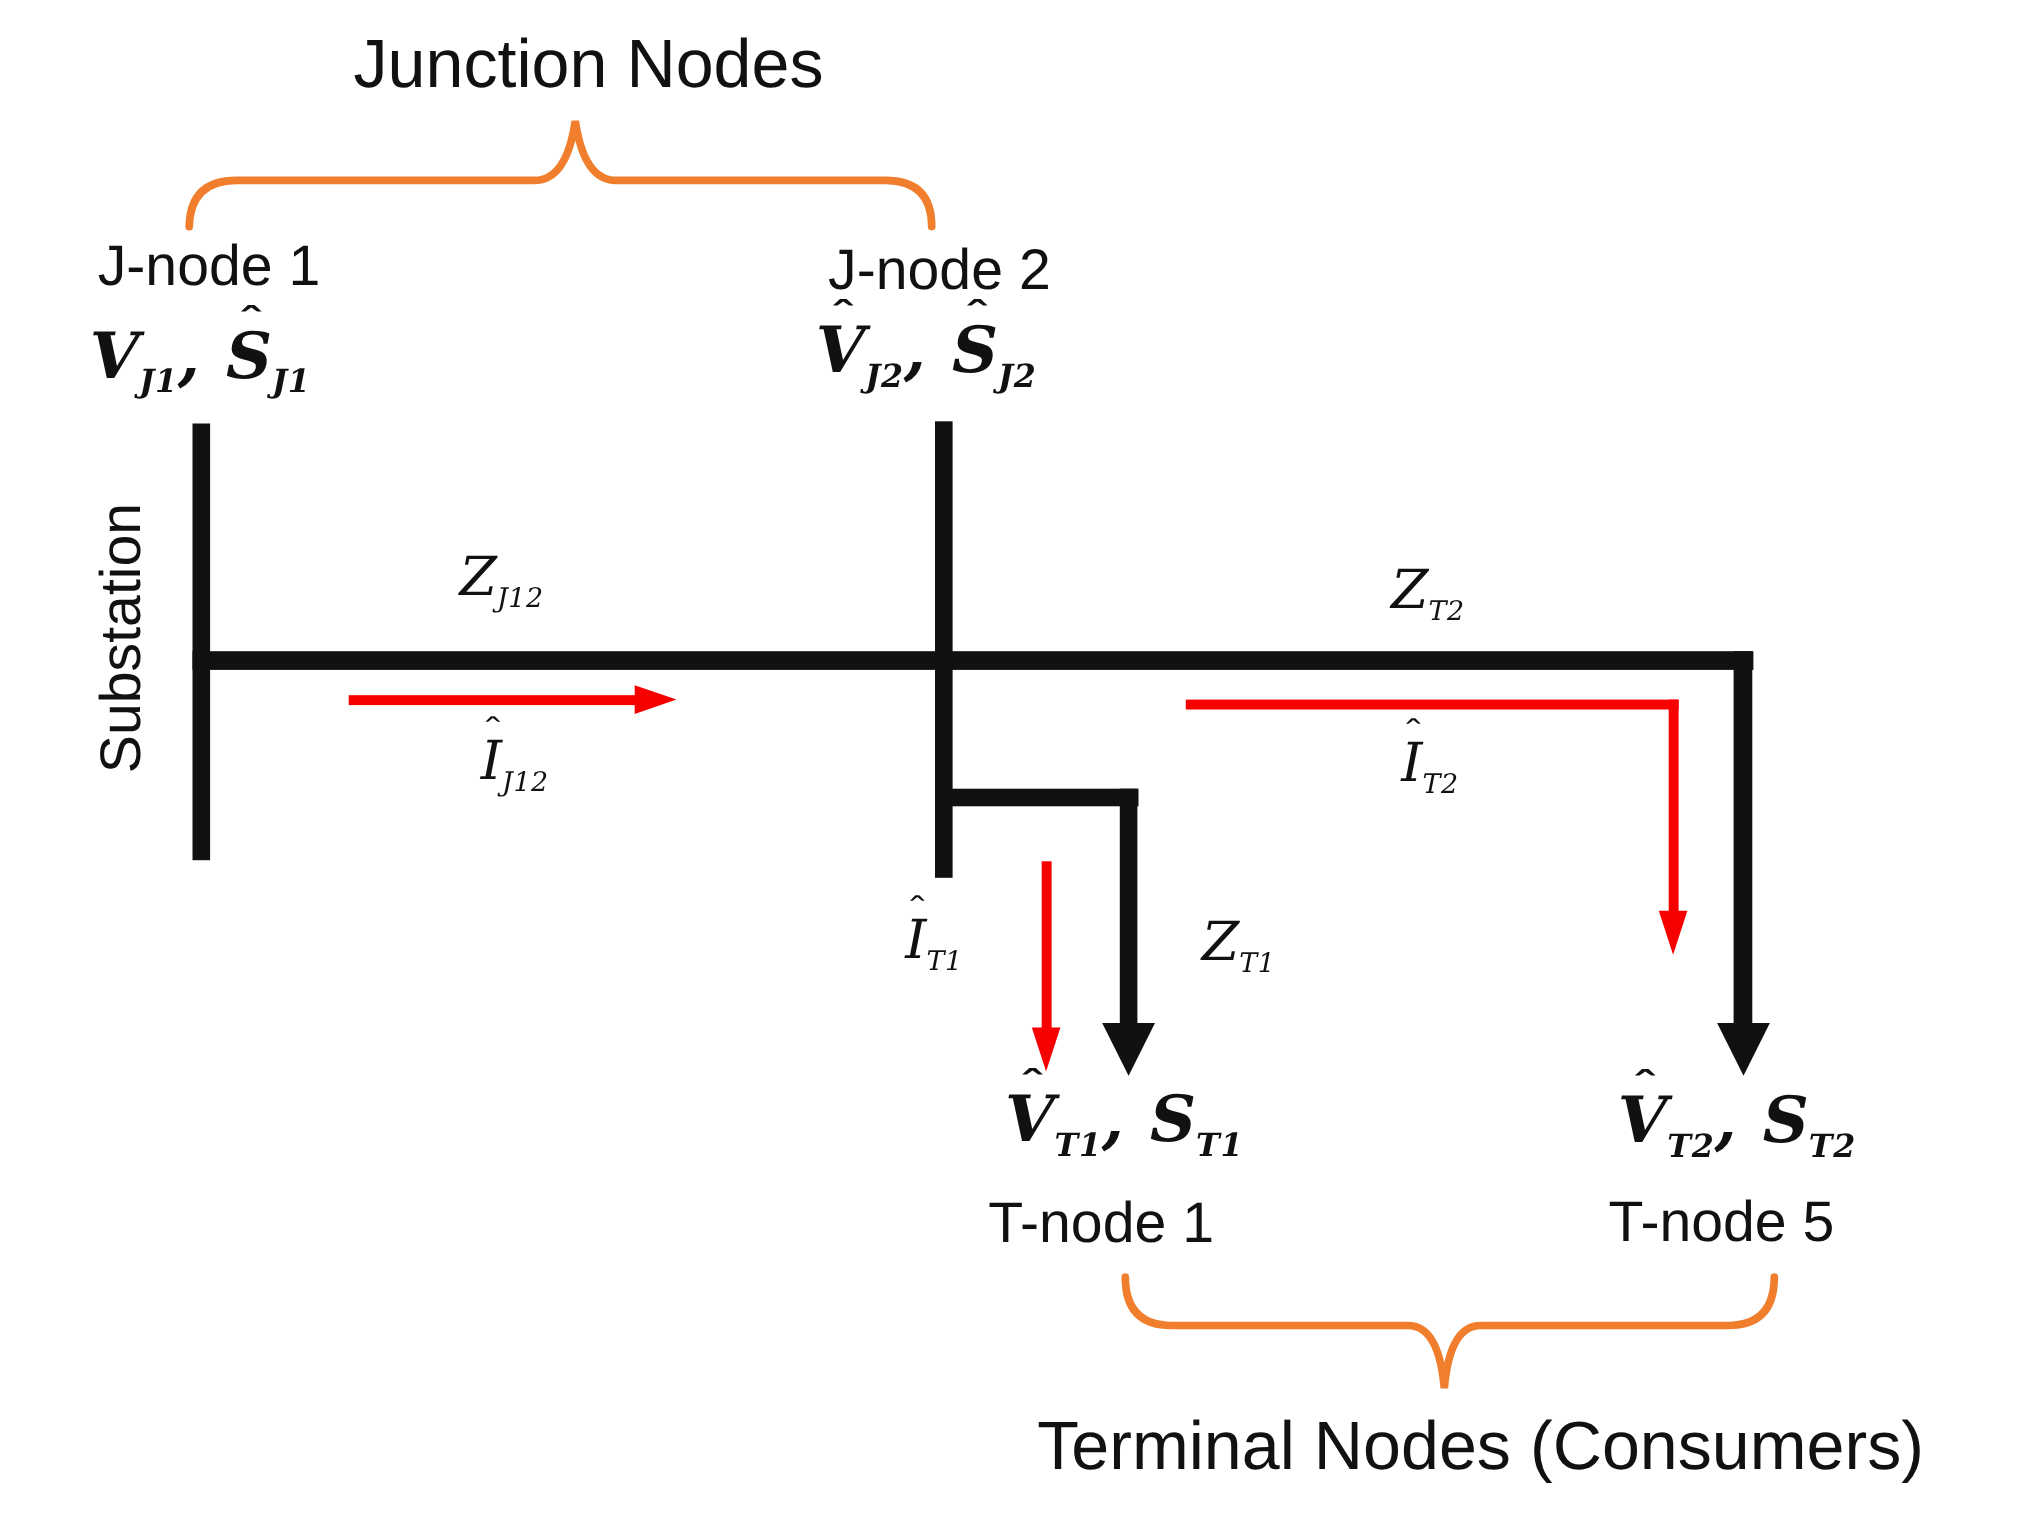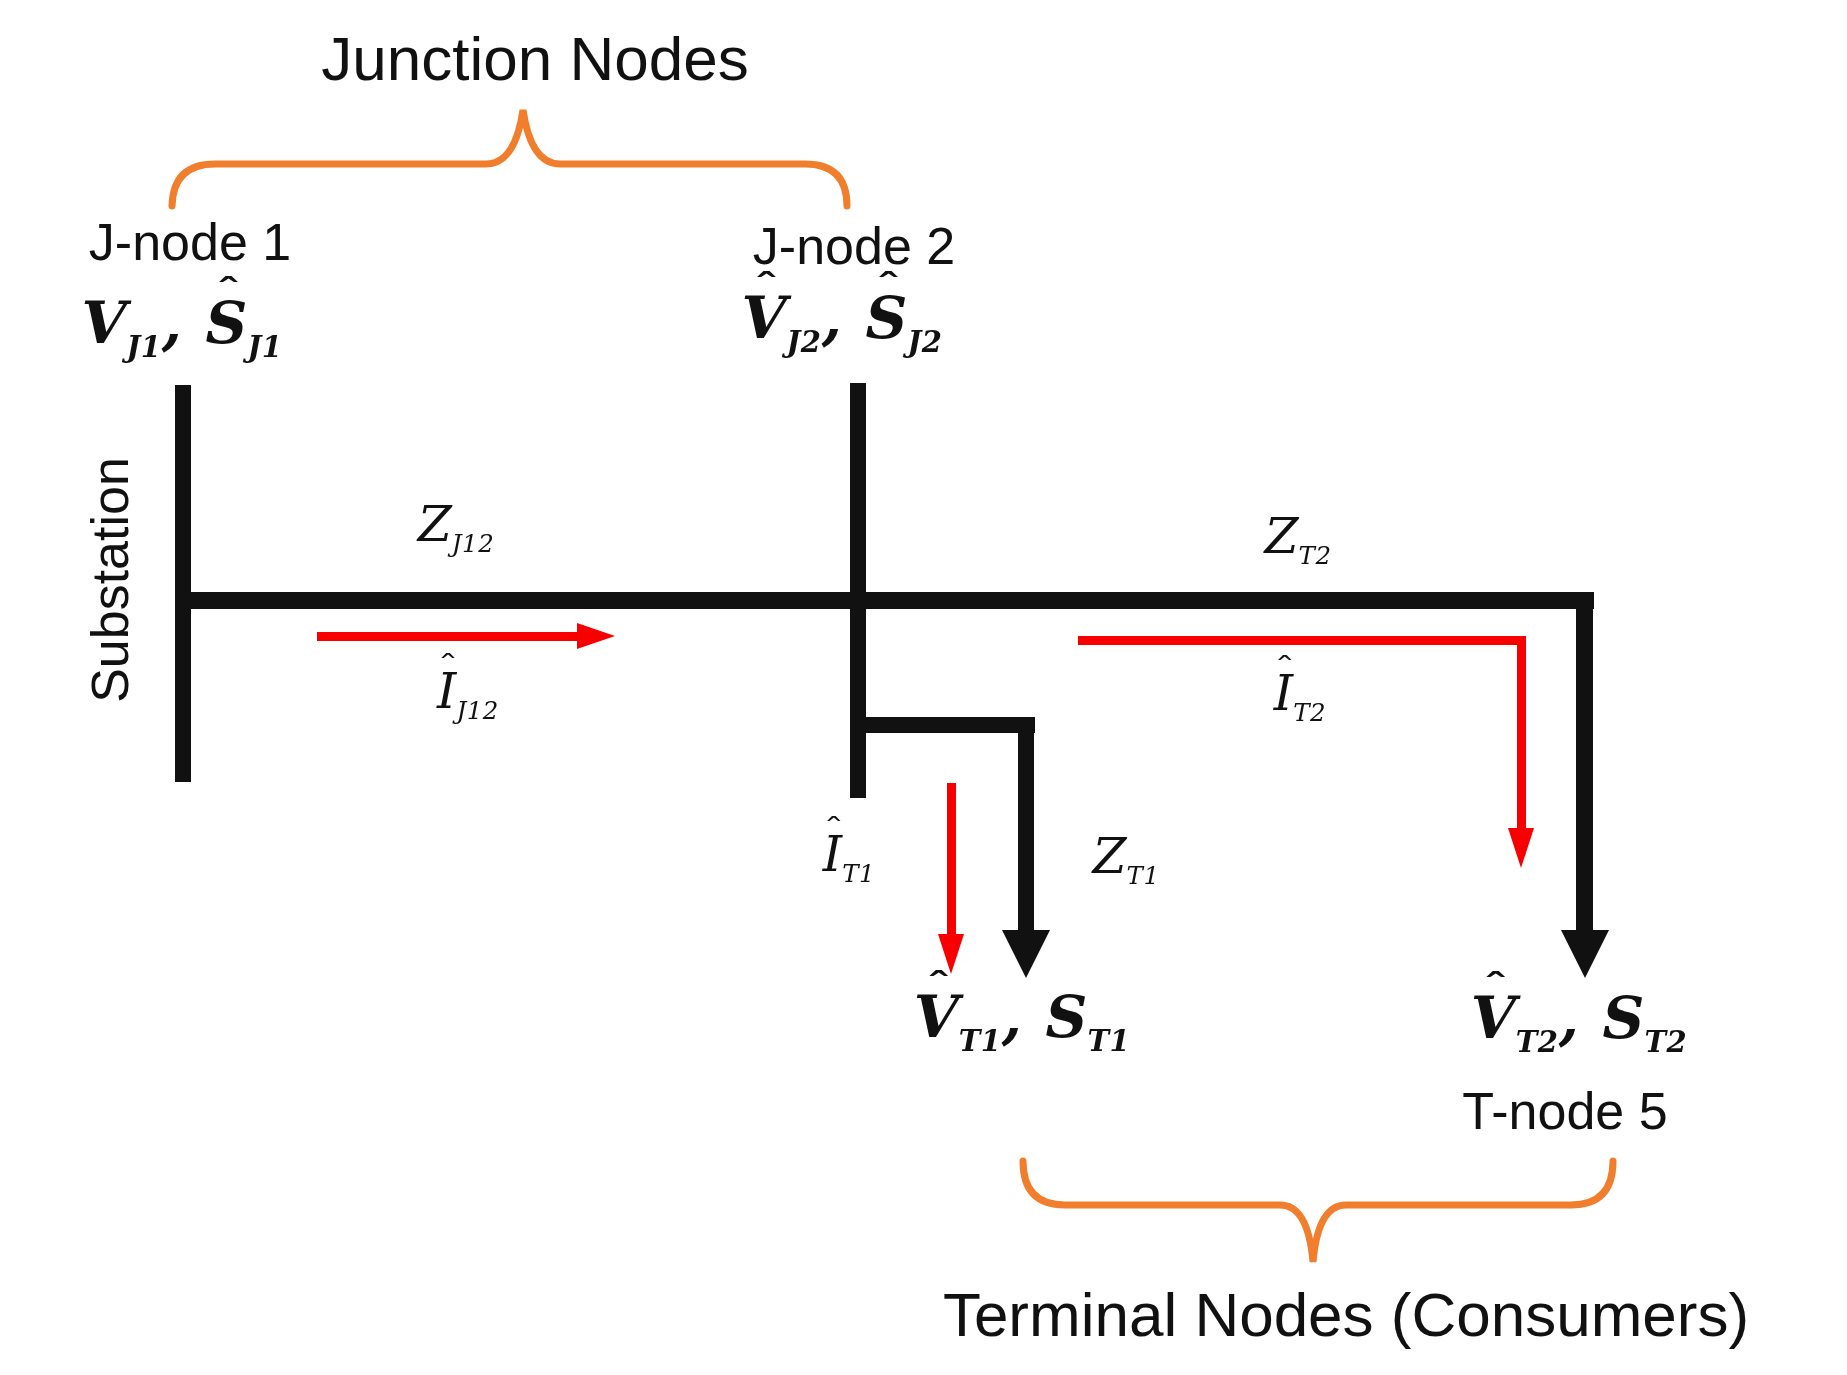--- a/index.html
+++ b/index.html
@@ -75,20 +75,21 @@
   <div class="redline" style="left:1517px; top:636px; width:9px; height:194px;"></div>
   <div class="rhead-down" style="left:1508px; top:828px;"></div>
 
   <div class="label sans-title" style="left:1346px; top:1315px;">Terminal Nodes (Consumers)</div>
   <div class="label sans-title" style="left:535px; top:59px;">Junction Nodes</div>
 
   <div class="label substation" style="left:110px; top:580px;">Substation</div>
 
   <div class="label node-name" style="left:190px; top:242px;">J-node 1</div>
   <div class="label node-name" style="left:854px; top:246px;">J-node 2</div>
+  <div class="label node-name" style="left:1001px; top:1112px;">T-node 1</div>
   <div class="label node-name" style="left:1565px; top:1111px;">T-node 5</div>
 
   <div class="label math math-node" style="left:182px; top:328px;">
     <span class="sym"><span class="hat"></span><span>V</span></span><span class="sub">J1</span><span class="sep">, </span><span class="sym"><span class="hat">ˆ</span><span>S</span></span><span class="sub">J1</span>
   </div>
 
   <div class="label math math-node" style="left:842px; top:323px;">
     <span class="sym"><span class="hat">ˆ</span><span>V</span></span><span class="sub">J2</span><span class="sep">, </span><span class="sym"><span class="hat">ˆ</span><span>S</span></span><span class="sub">J2</span>
   </div>
 

